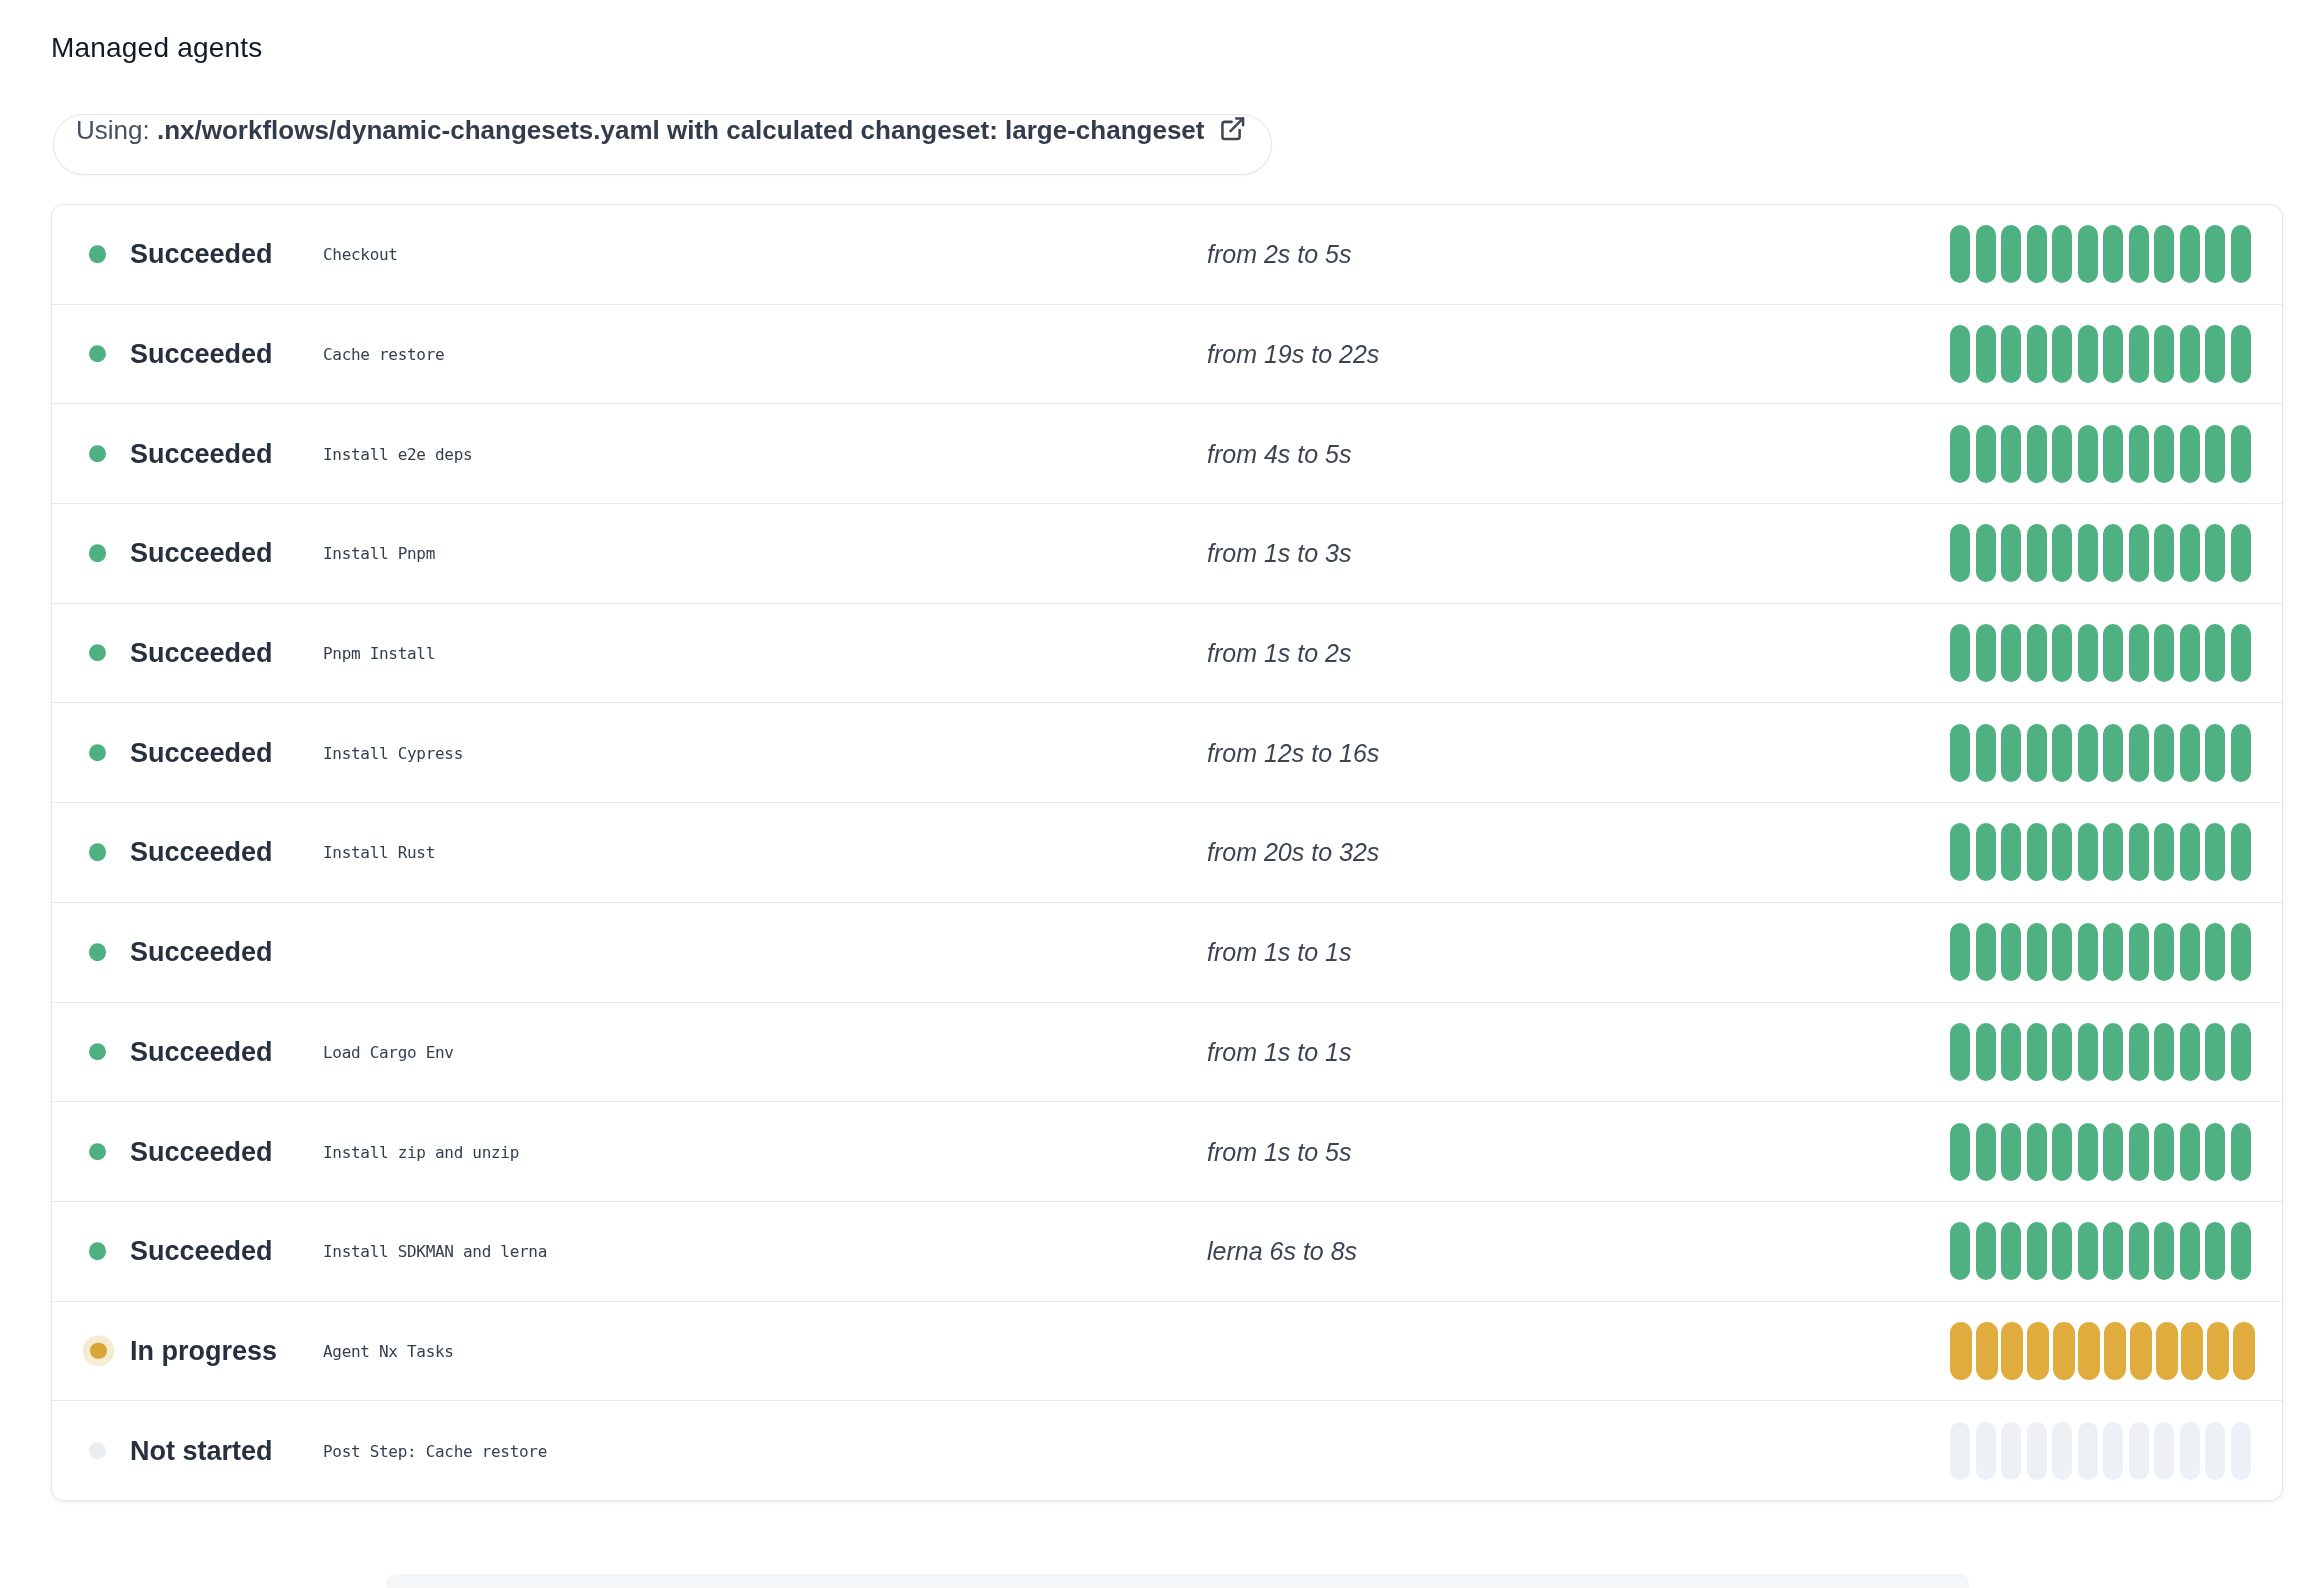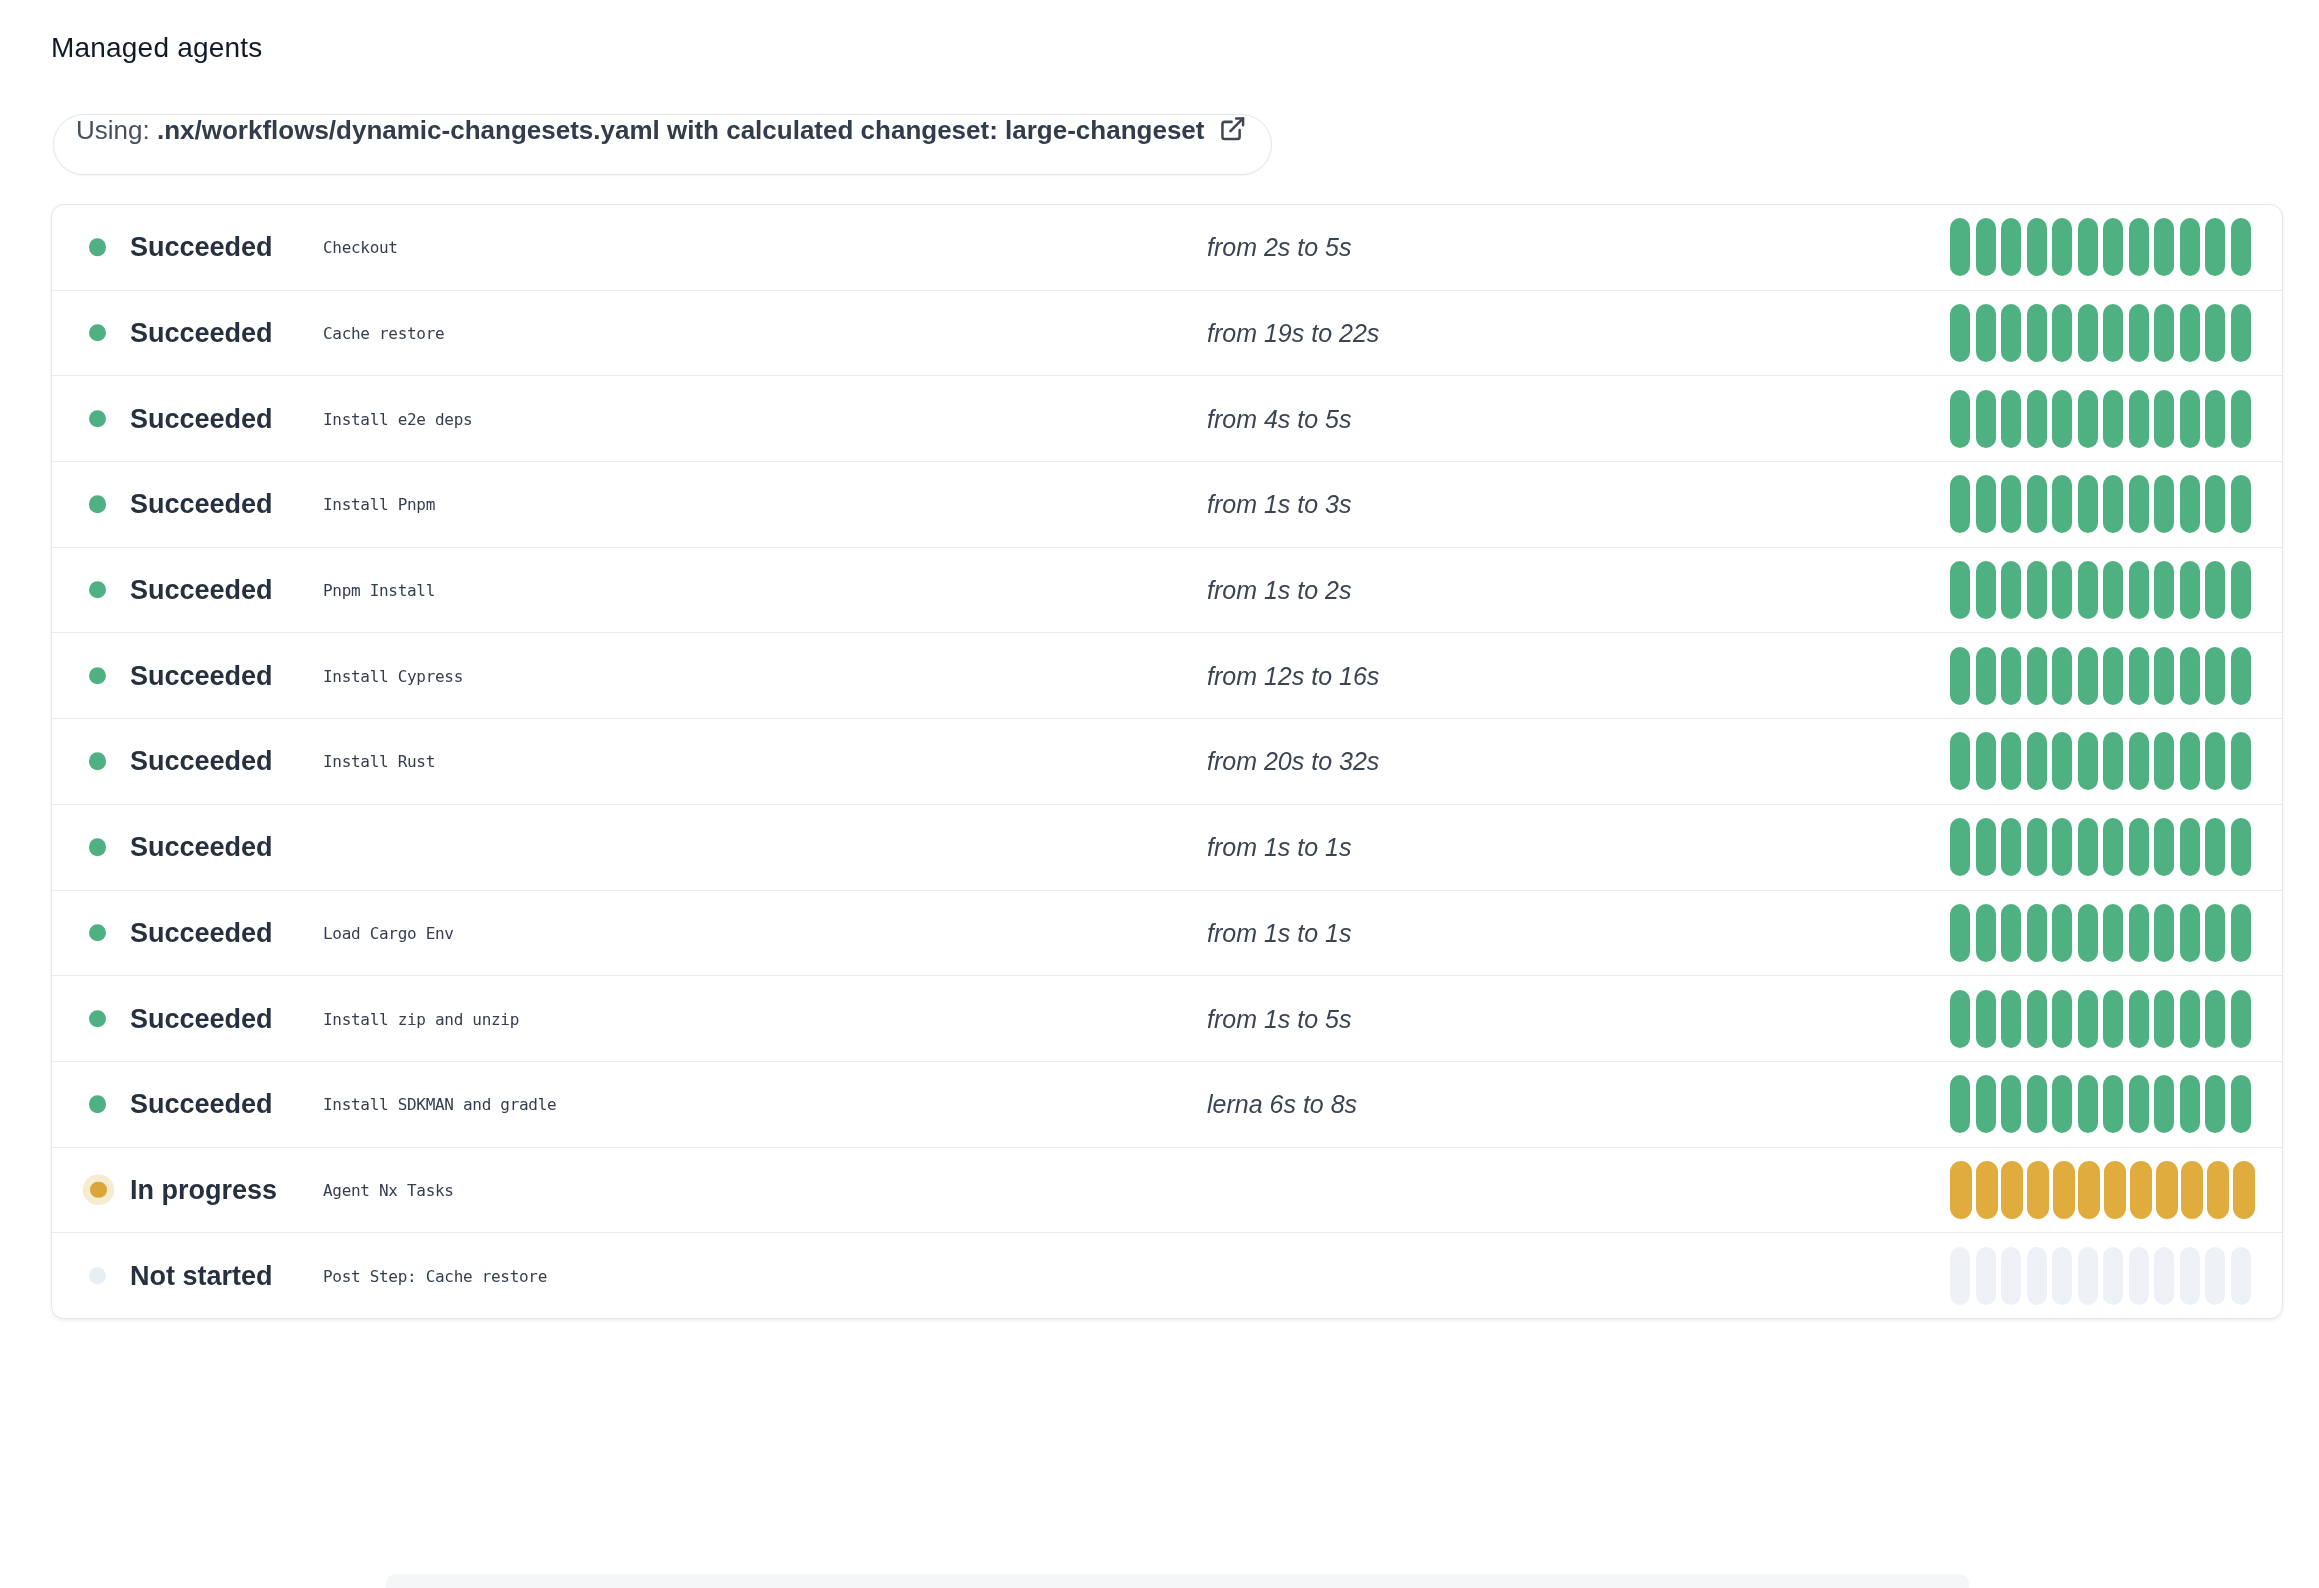--- a/index.html
+++ b/index.html
@@ -46,21 +46,21 @@
   .banner .prefix { color: #46505F; font-weight: 400; }
   .banner .details { color: #333C4B; font-weight: 700; }
   .banner svg { display: block; }
 
   
   .card {
     position: absolute;
     left: 51px;
     top: 204px;
     width: 2232px;
-    height: 1115px;
+    height: 1297px;
     border: 0.9px solid #E4E6EA;
     border-radius: 13px;
     box-sizing: border-box;
     background: #ffffff;
     box-shadow: 0 1.8px 3.7px rgba(16,24,40,0.07);
     display: flex;
     flex-direction: column;
     overflow: hidden;
     text-align: center;
   }
@@ -361,21 +361,21 @@
           <div class="pill"></div>
           <div class="pill"></div>
           <div class="pill"></div>
           <div class="pill"></div>
           <div class="pill"></div>
         </span>
   </div>
       <div class="row status-succeeded">
     <span class="cell dot"></span>
     <span class="cell status-label">Succeeded</span>
-    <span class="cell step-name">Install SDKMAN and gradle</span>
+    <span class="cell step-name">Install SDKMAN and lerna</span>
     <span class="cell step-duration">lerna 6s to 8s</span>
     <span class="cell bar">
           <div class="pill"></div>
           <div class="pill"></div>
           <div class="pill"></div>
           <div class="pill"></div>
           <div class="pill"></div>
           <div class="pill"></div>
           <div class="pill"></div>
           <div class="pill"></div>

